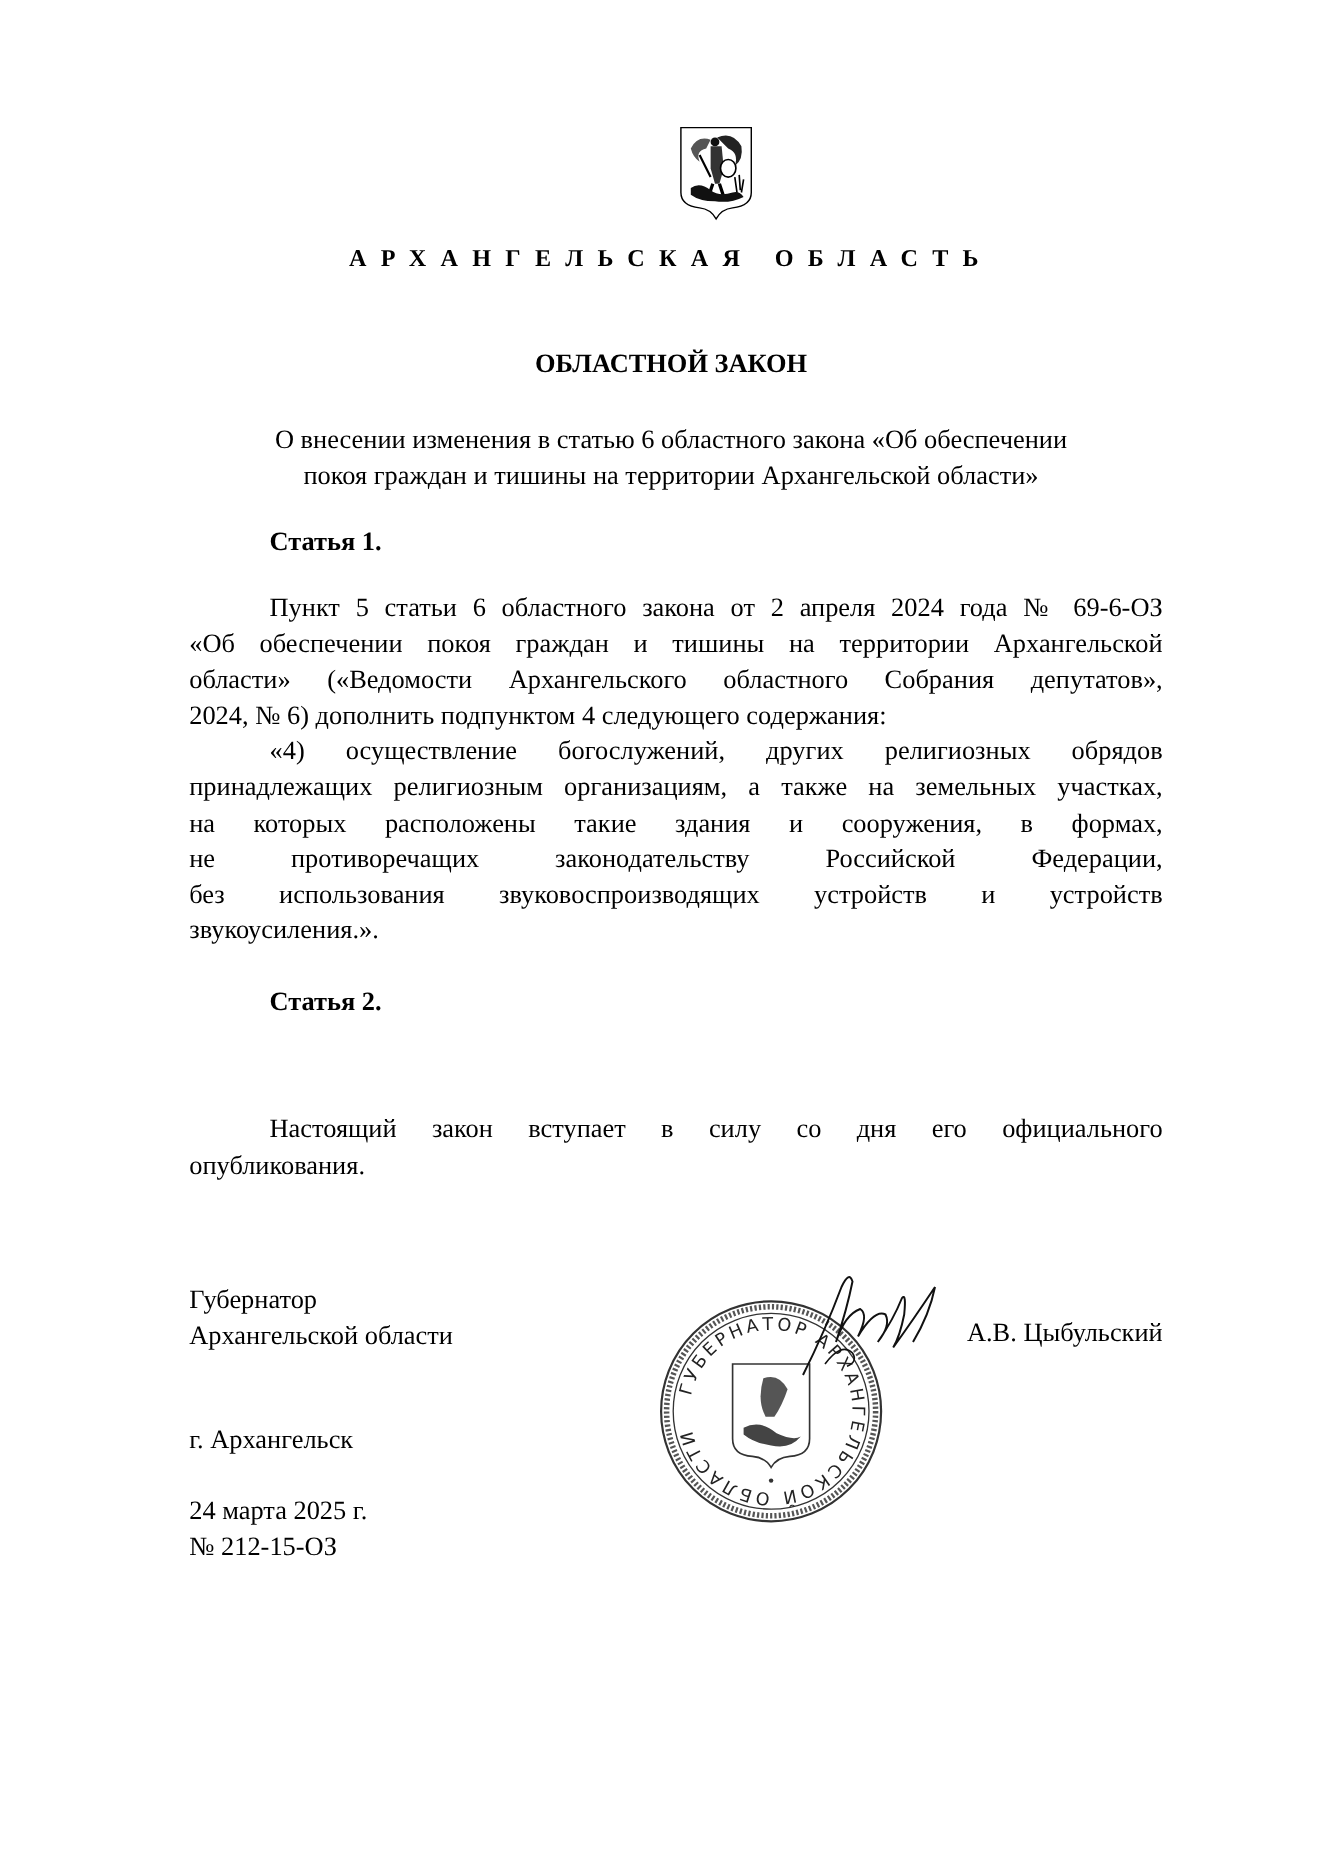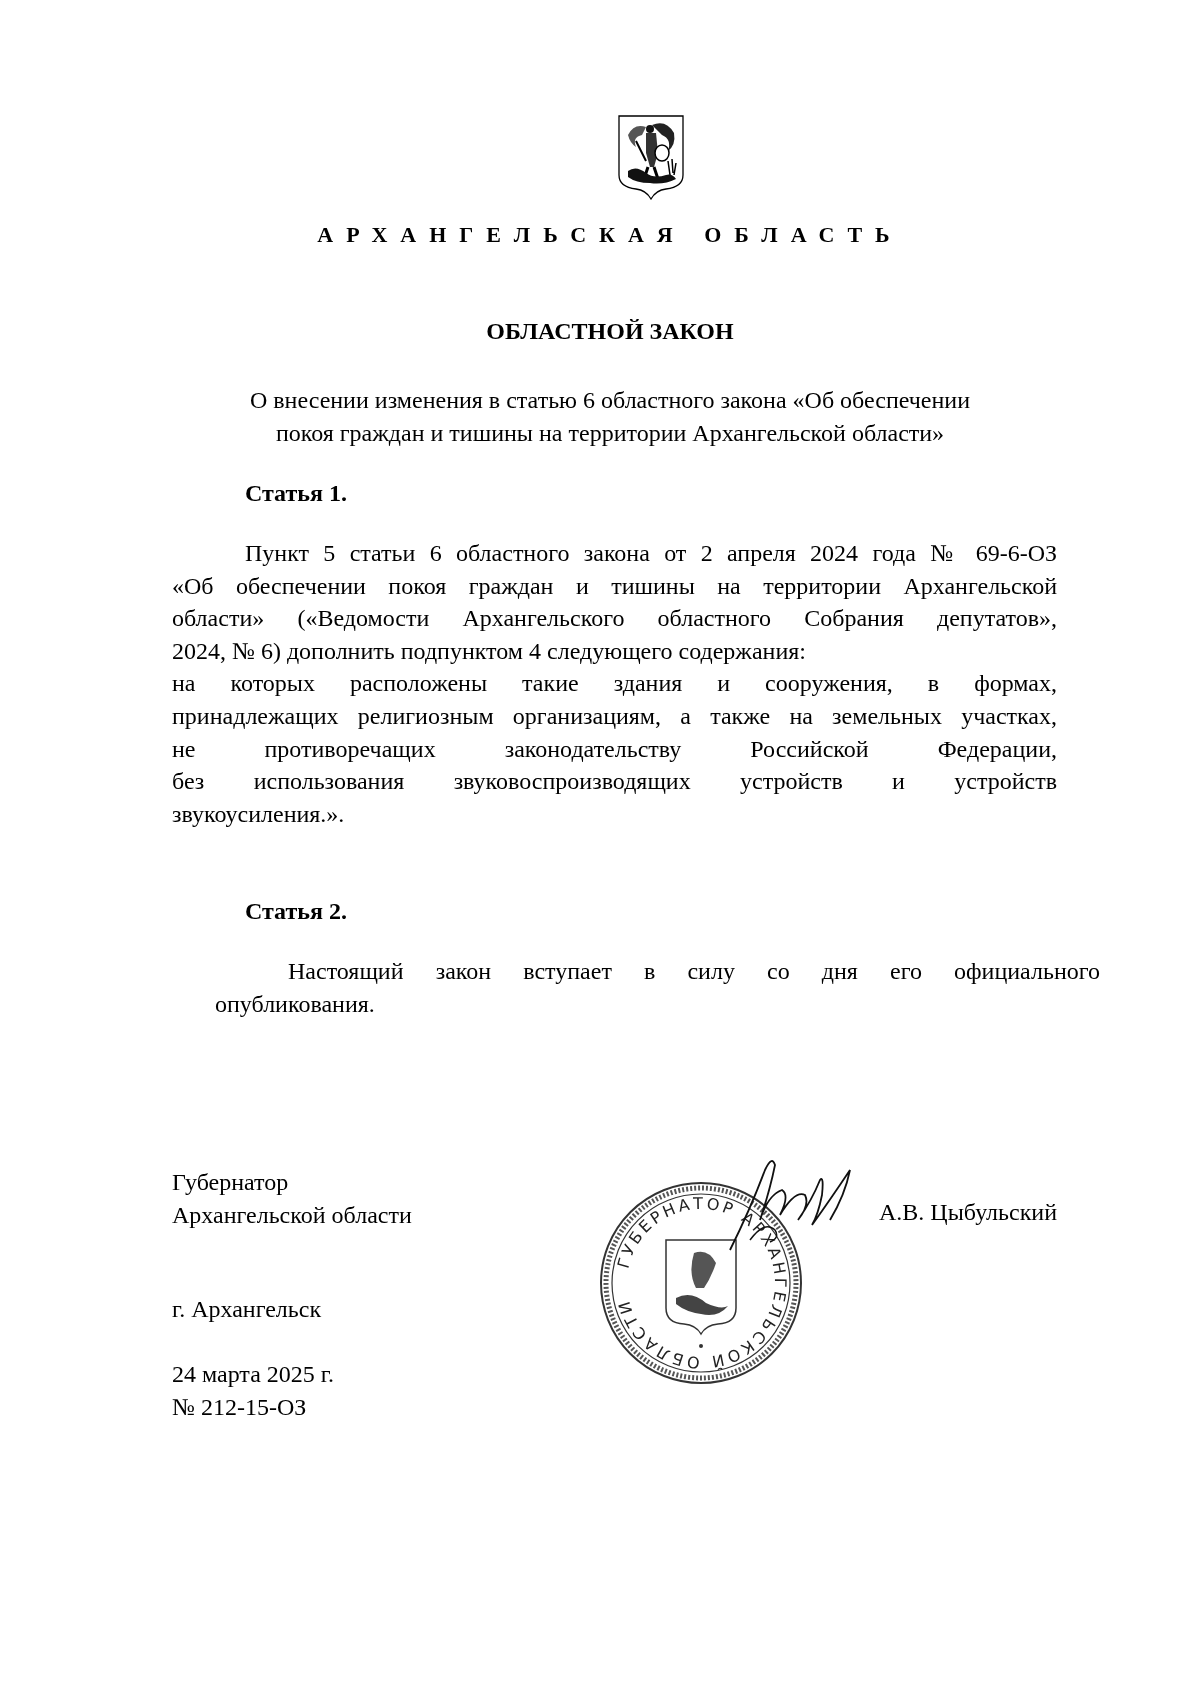--- a/index.html
+++ b/index.html
@@ -164,30 +164,31 @@
     <div>покоя граждан и тишины на территории Архангельской области»</div>
   </div>
 
   <div class="article-heading" style="top:480px;">Статья 1.</div>
 
   <div class="para" style="top:537px;">
     <span class="line indent">Пункт 5 статьи 6 областного закона от 2 апреля 2024 года № 69-6-ОЗ</span>
     <span class="line">«Об обеспечении покоя граждан и тишины на территории Архангельской</span>
     <span class="line">области» («Ведомости Архангельского областного Собрания депутатов»,</span>
     <span class="line last">2024, № 6) дополнить подпунктом 4 следующего содержания:</span>
+    <span class="line indent">«4) осуществление богослужений, других религиозных обрядов</span>
+    <span class="line">принадлежащих религиозным организациям, а также на земельных участках,</span>
     <span class="line">на которых расположены такие здания и сооружения, в формах,</span>
-    <span class="line">принадлежащих религиозным организациям, а также на земельных участках,</span>
     <span class="line">не противоречащих законодательству Российской Федерации,</span>
     <span class="line">без использования звуковоспроизводящих устройств и устройств</span>
     <span class="line last">звукоусиления.».</span>
   </div>
 
   <div class="article-heading" style="top:898px;">Статья 2.</div>
 
-  <div class="para" style="top:955px;margin-left:43px;">
+  <div class="para" style="top:1011px;">
     <span class="line indent">Настоящий закон вступает в силу со дня его официального</span>
     <span class="line last">опубликования.</span>
   </div>
 
   <div class="sig-left">
     <div>Губернатор</div>
     <div>Архангельской области</div>
   </div>
 
   <div class="sig-right">А.В. Цыбульский</div>

